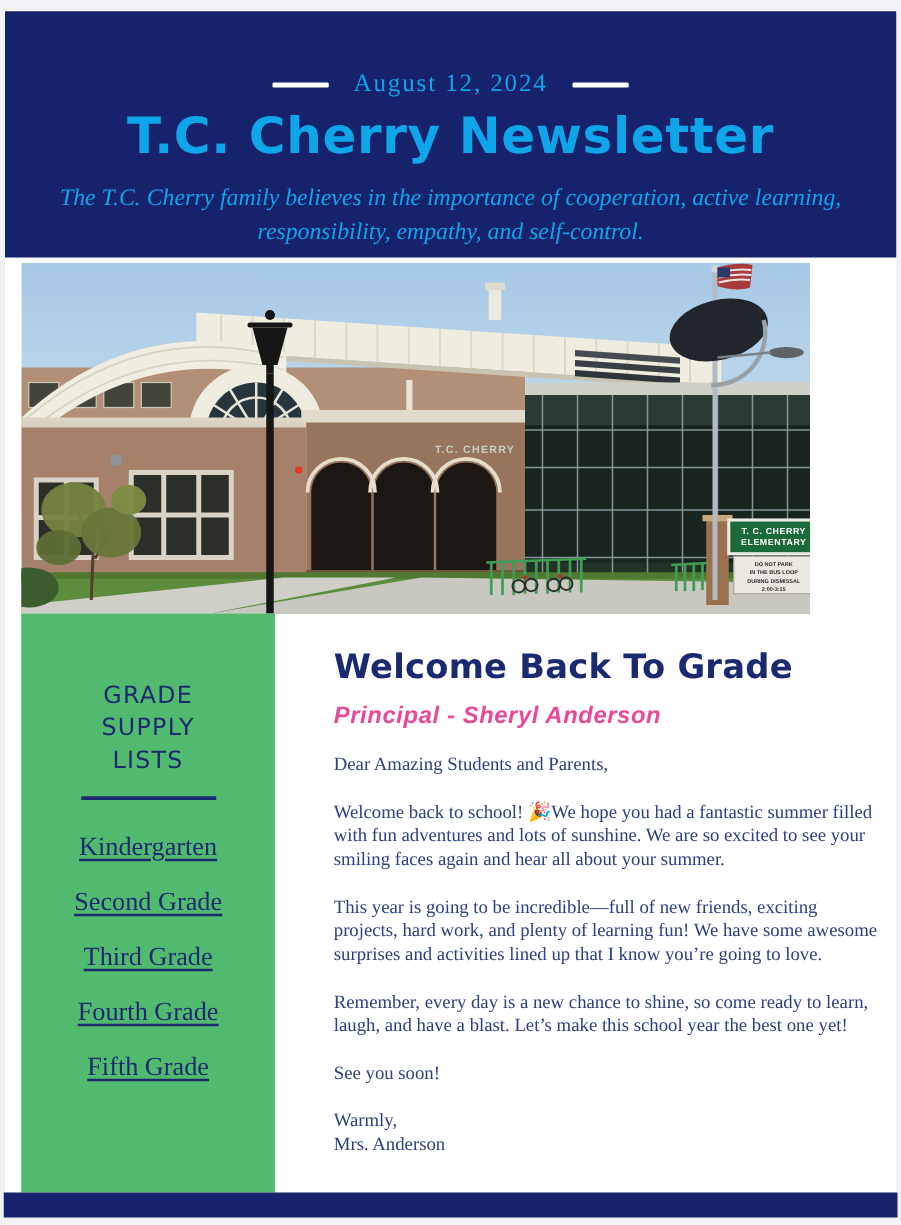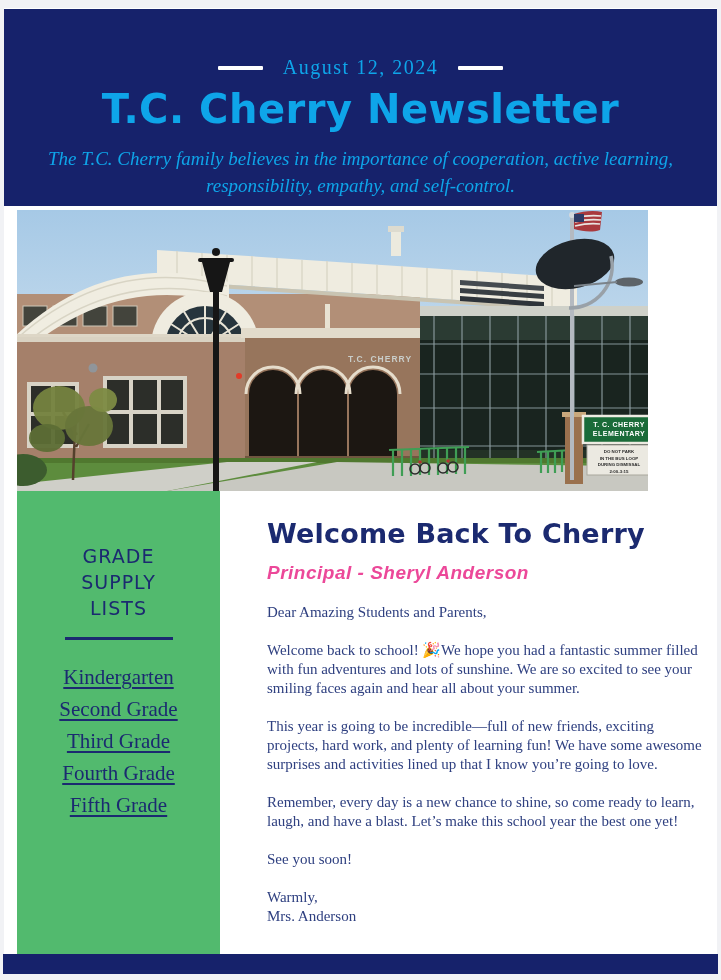--- a/index.html
+++ b/index.html
@@ -18,21 +18,21 @@
   
   .photo{position:absolute;left:13px;top:202px;width:631px;height:281px;overflow:hidden;}
   .photo svg{display:block;}
 
   
   .sidebar{position:absolute;left:13px;top:483px;width:203px;height:463px;background:#52ba6e;text-align:center;}
   .sidebar-heading{margin:52px 0 0;font-family:"DejaVu Sans","Liberation Sans",sans-serif;font-weight:400;font-size:19px;line-height:26px;color:#1b2a70;letter-spacing:1px;}
   .sidebar-heading span{display:block;}
   .divider{width:108px;height:3px;background:#1b2a70;margin:16px auto 25px;}
   .links{list-style:none;margin:0;padding:0;}
-  .links li{margin:0 0 8px;}
+  .links li{margin:0 0 20px;}
   .links a{font-family:"Liberation Serif",serif;font-size:21px;line-height:24px;color:#1b2a70;text-decoration:underline;text-underline-offset:3px;cursor:pointer;}
 
   
   .main{position:absolute;left:263px;top:491px;width:440px;color:#2f4080;}
   .main h1{margin:20px 0 0;font-family:"DejaVu Sans","Liberation Sans",sans-serif;font-weight:800;font-size:27px;line-height:30px;color:#1b2a70;letter-spacing:0.2px;}
   .byline{margin:13px 0 0;font-family:Liberation Sans, sans-serif;font-style:italic;font-weight:700;font-size:19px;color:#ec4899;letter-spacing:0.5px;}
   .main p{margin:19px 0 0;font-family:"Liberation Serif",serif;font-size:15px;line-height:19px;}
   .main p.pre{white-space:pre-line;}
 
   
@@ -231,21 +231,21 @@
       <ul class="links">
         <li><a>Kindergarten</a></li>
         <li><a>Second Grade</a></li>
         <li><a>Third Grade</a></li>
         <li><a>Fourth Grade</a></li>
         <li><a>Fifth Grade</a></li>
       </ul>
     </div>
 
     <div class="main">
-      <h1>Welcome Back To Cherry</h1>
+      <h1>Welcome Back To Grade</h1>
       <div class="byline">Principal - Sheryl Anderson</div>
       <p>Dear Amazing Students and Parents,</p>
       <p>Welcome back to school! 🎉We hope you had a fantastic summer filled with fun adventures and lots of sunshine. We are so excited to see your smiling faces again and hear all about your summer.</p>
       <p>This year is going to be incredible—full of new friends, exciting projects, hard work, and plenty of learning fun! We have some awesome surprises and activities lined up that I know you’re going to love.</p>
       <p>Remember, every day is a new chance to shine, so come ready to learn, laugh, and have a blast. Let’s make this school year the best one yet!</p>
       <p>See you soon!</p>
       <p class="pre">Warmly,
 Mrs. Anderson</p>
     </div>
 

